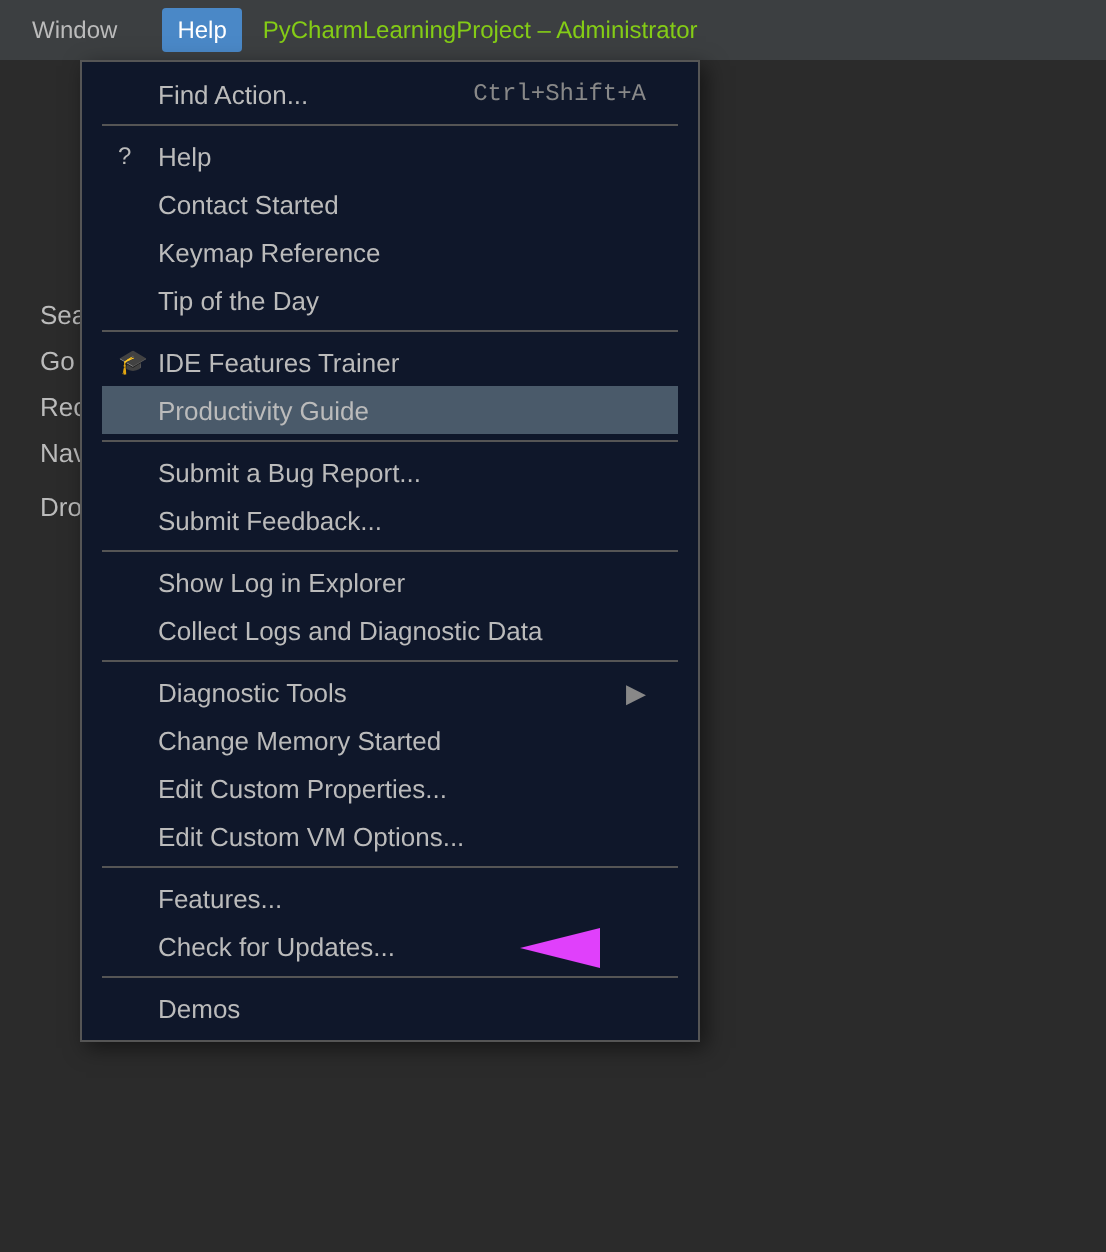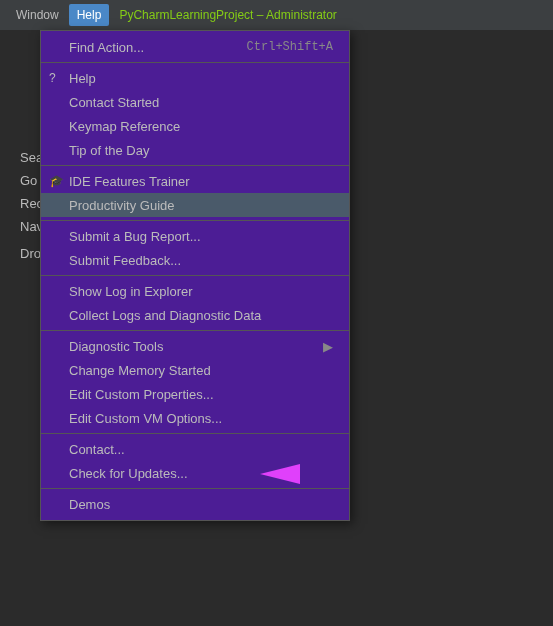--- a/index.html
+++ b/index.html
@@ -20,21 +20,21 @@
       background: #3c3f41;
       display: flex;
       align-items: center;
       padding: 0 8px;
       color: #bbbbbb;
       font-size: 12px;
     }
 
     .title-bar .menu-items {
       display: flex;
-      gap: 2px;
+      gap: 14px;
       align-items: center;
     }
 
     .menu-item-title {
       padding: 4px 8px;
       cursor: pointer;
       border-radius: 2px;
       color: #bbbbbb;
     }
     .menu-item-title.active {
@@ -76,25 +76,25 @@
       font-size: 13px;
       font-weight: 500;
     }
 
     
     .dropdown-menu {
       position: absolute;
       top: 30px;
       left: 40px;
       width: 310px;
-      background: #4c1d95;
+      background: #0f172a;
       border: 1px solid #555;
       box-shadow: 3px 3px 10px rgba(0,0,0,0.5);
       z-index: 100;
-      padding: 4px 0;
+      padding: 4px 10px;
     }
 
     .menu-entry {
       display: flex;
       align-items: center;
       padding: 4px 16px 4px 28px;
       cursor: pointer;
       color: #bbbbbb;
       font-size: 13px;
       position: relative;
@@ -255,21 +255,21 @@
     <span>Edit Custom Properties...</span>
   </div>
 
   <div class="menu-entry">
     <span>Edit Custom VM Options...</span>
   </div>
 
   <div class="menu-separator"></div>
 
   <div class="menu-entry">
-    <span>Contact...</span>
+    <span>Features...</span>
   </div>
 
   <div class="menu-entry">
     <span>Check for Updates...</span>
   </div>
 
   <div class="menu-separator"></div>
 
   <div class="menu-entry">
     <span>Demos</span>

